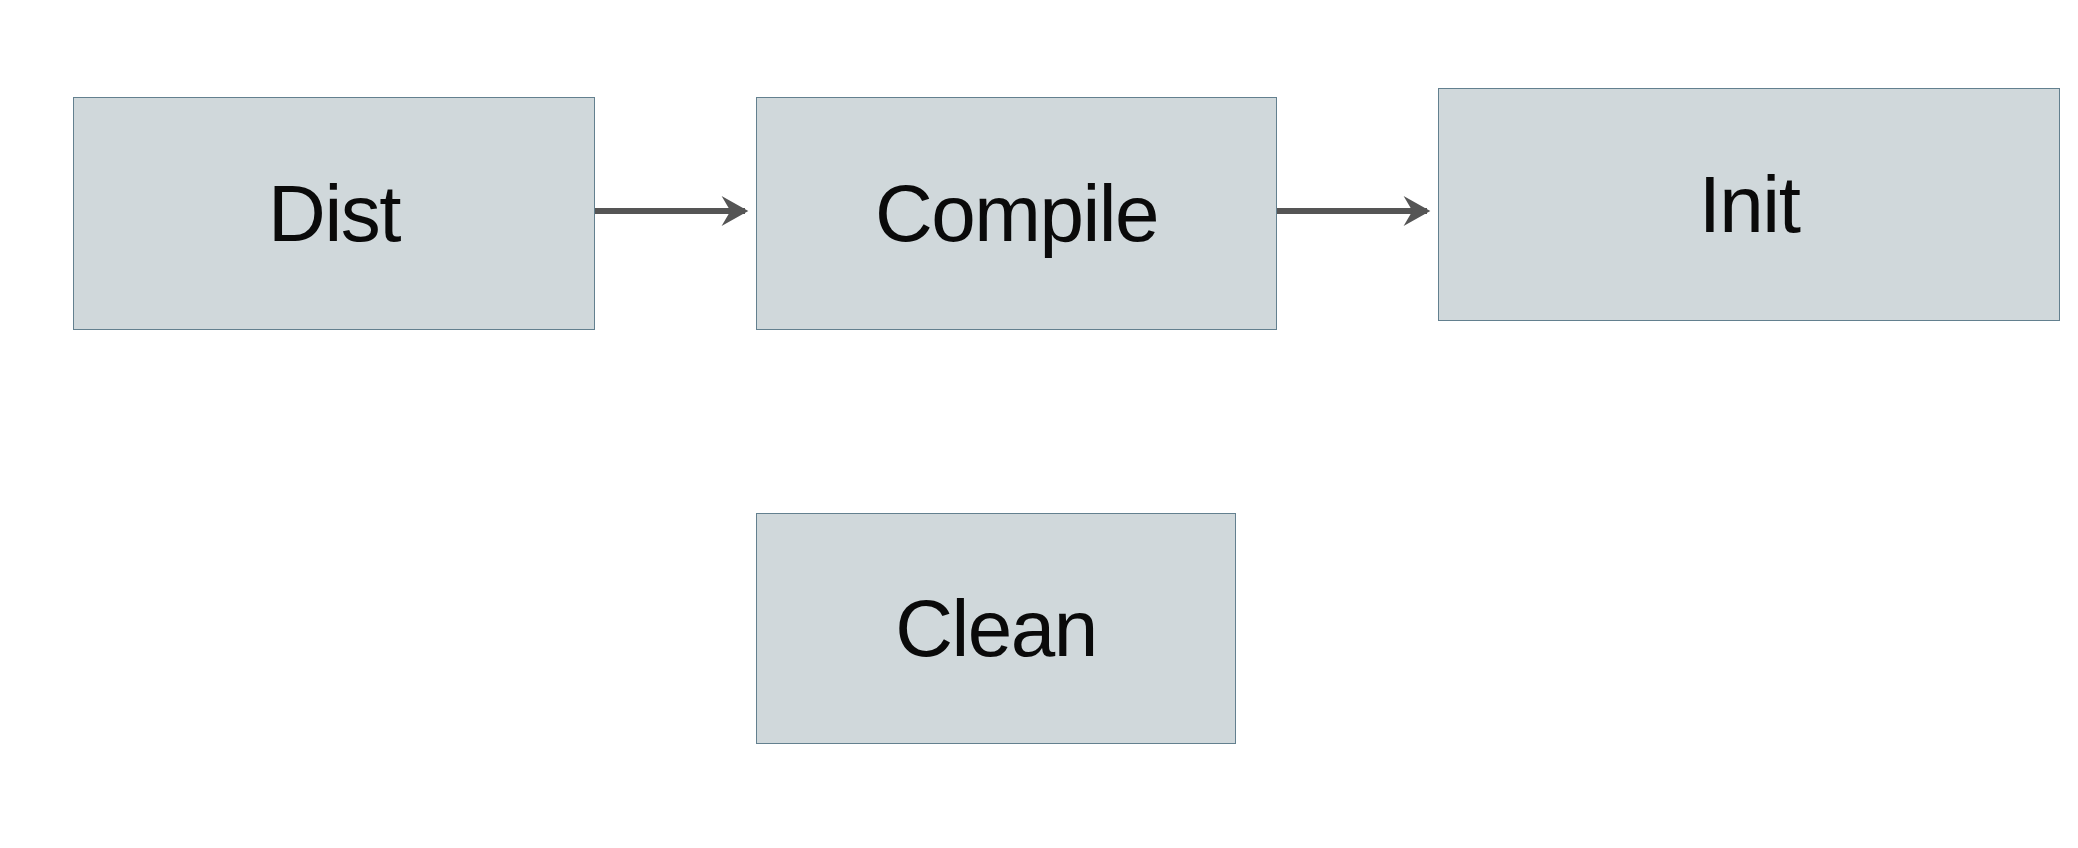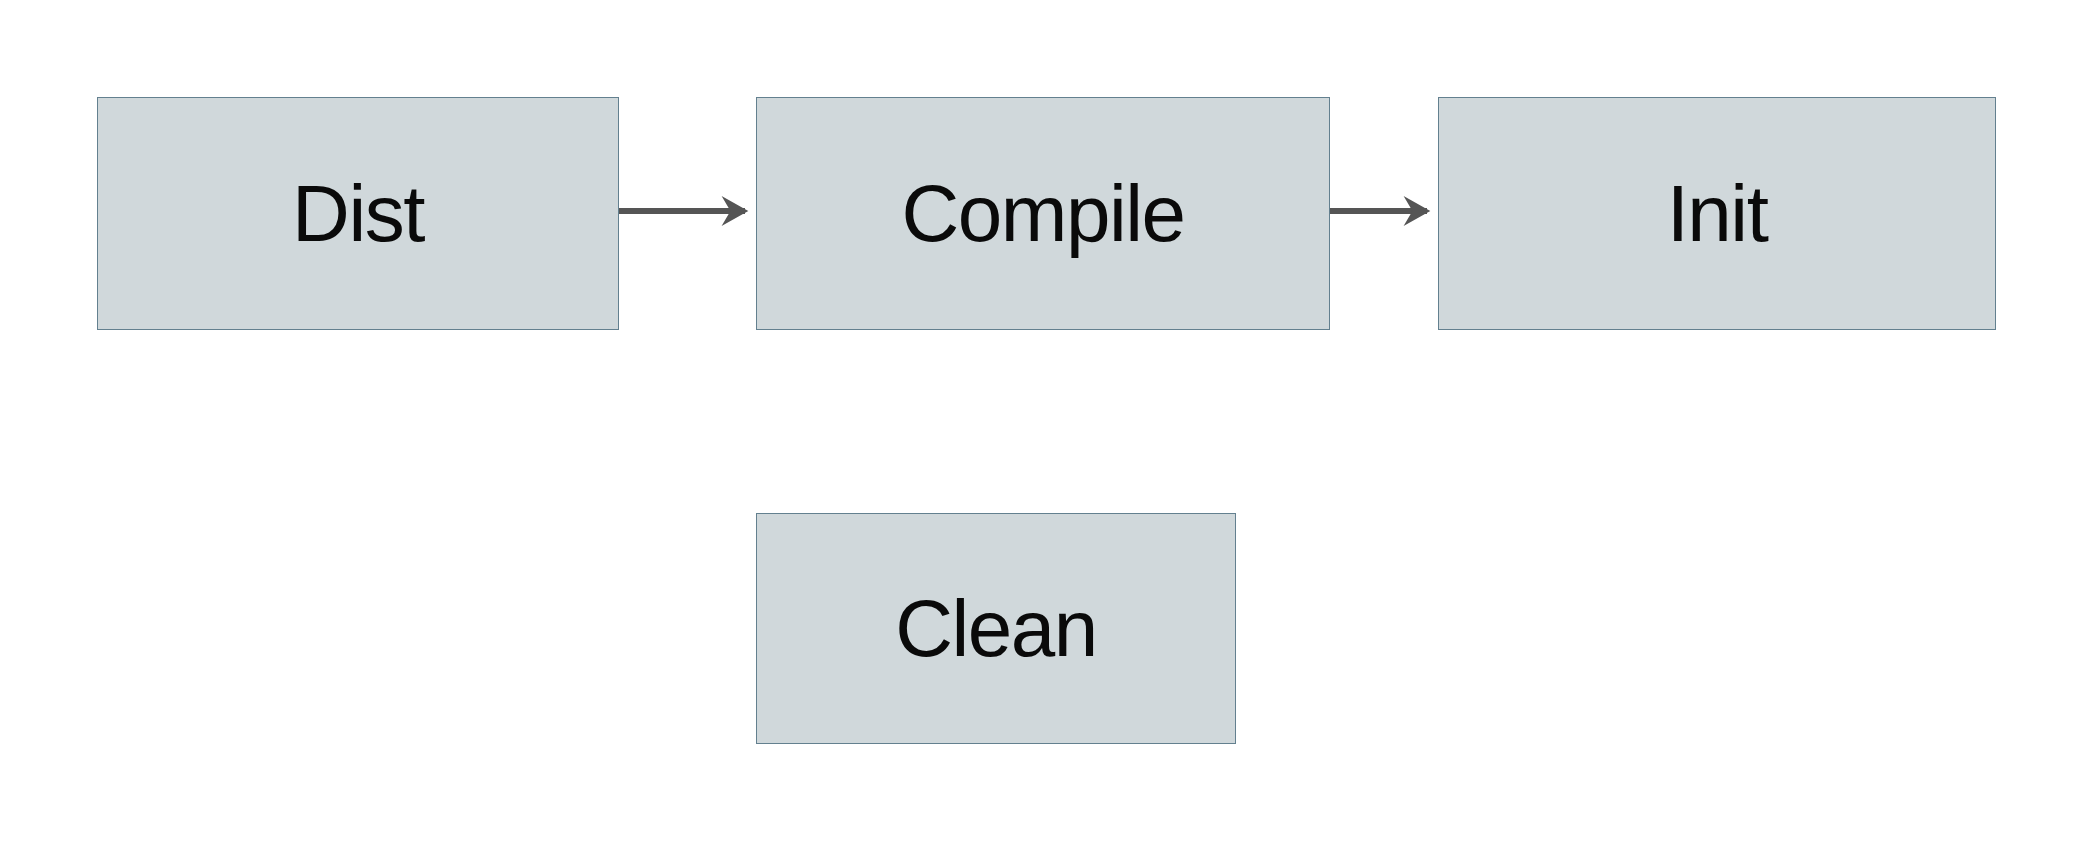--- a/index.html
+++ b/index.html
@@ -40,23 +40,23 @@
     font-family: "Liberation Sans", sans-serif;
     font-size: 80px;
     font-weight: 300;
     color: #0a0a0a;
     line-height: 1;
     letter-spacing: -1.5px;
     white-space: nowrap;
     -webkit-font-smoothing: antialiased;
   }
   
-  #node-dist    { left: 73px;   top: 97px;  width: 522px; height: 233px; margin-left: 24px; }
-  #node-compile { left: 756px;  top: 97px;  width: 574px; height: 233px; }
-  #node-init    { left: 1438px; top: 97px;  width: 558px; height: 233px; align-items: center; }
+  #node-dist    { left: 73px;   top: 97px;  width: 522px; height: 233px; }
+  #node-compile { left: 756px;  top: 97px;  width: 521px; height: 233px; }
+  #node-init    { left: 1438px; top: 88px;  width: 622px; height: 233px; align-items: center; }
   #node-clean   { left: 756px;  top: 513px; width: 480px; height: 231px; }
 </style>
 </head>
 <body>
 
 <div id="canvas">
 
   <svg id="edge-layer" viewBox="0 0 2078 848" xmlns="http://www.w3.org/2000/svg">
     <defs>
       <marker id="stealth-arrow" markerWidth="5.2" markerHeight="5.2" refX="4.05" refY="2.6" orient="auto" markerUnits="strokeWidth">

